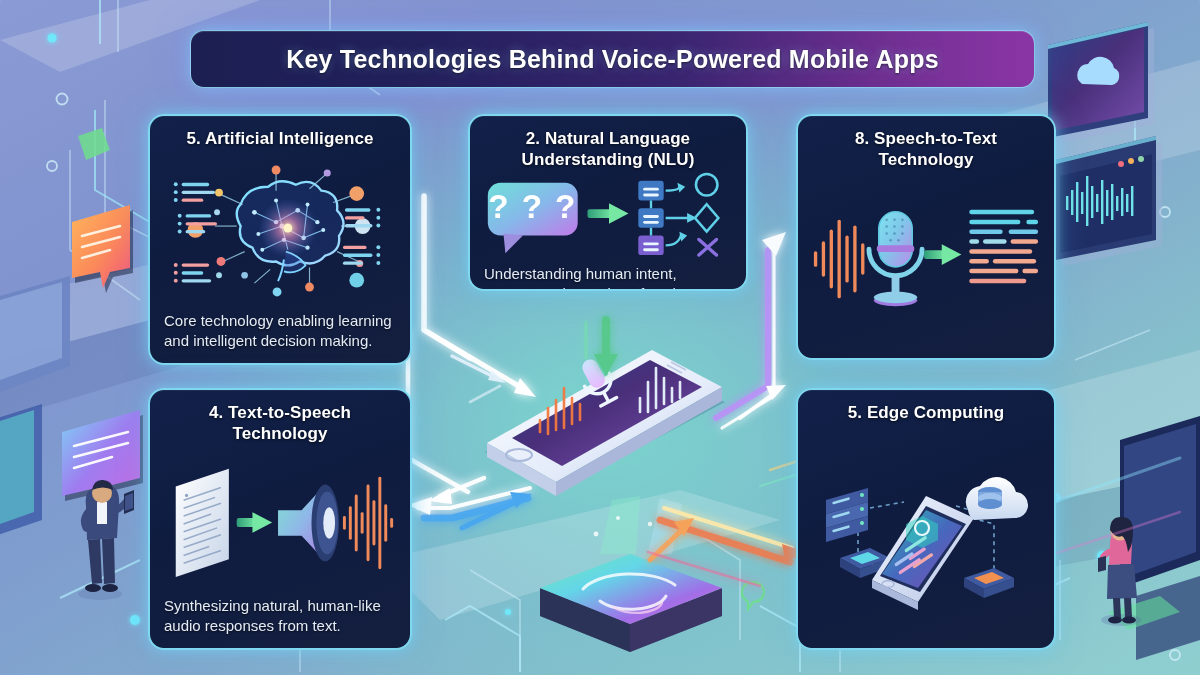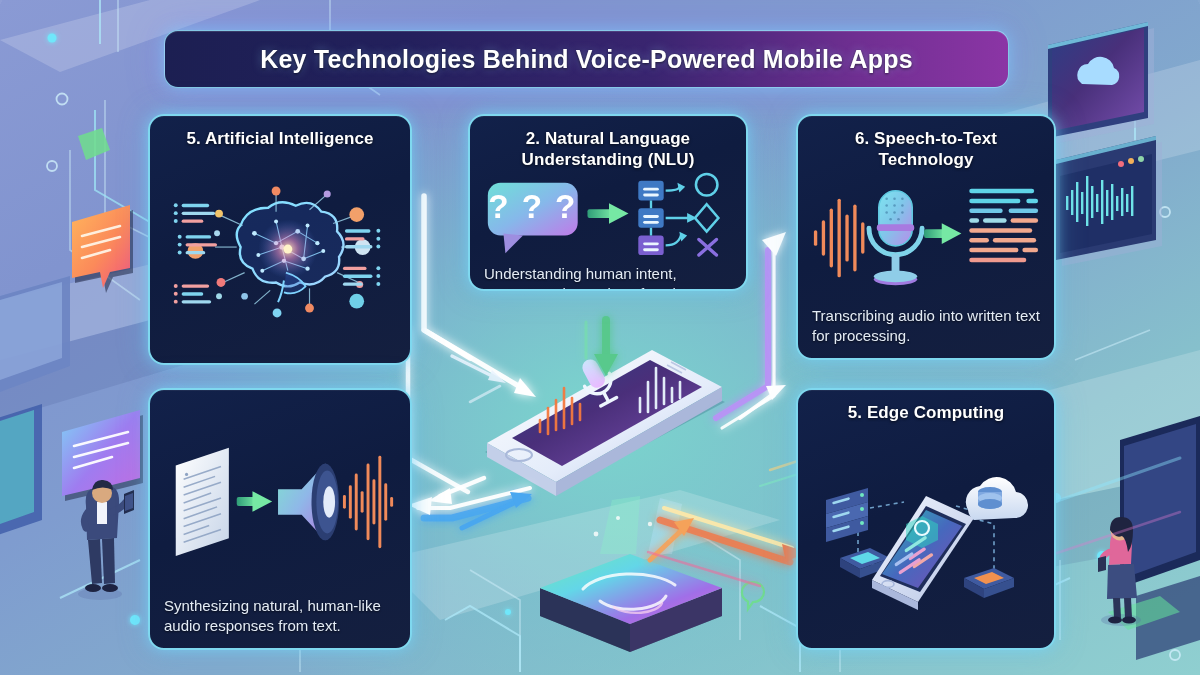--- a/index.html
+++ b/index.html
@@ -22,21 +22,21 @@
     position:absolute; inset:0;
     background:
       linear-gradient(115deg, rgba(255,255,255,0.07) 0 2px, transparent 2px 96px),
       linear-gradient(-115deg, rgba(255,255,255,0.05) 0 2px, transparent 2px 120px);
     opacity:.8;
   }
   .bg-svg { position:absolute; inset:0; }
 
   
   .title-bar {
-    position:absolute; left:164px; top:30px; width:845px; height:58px;
+    position:absolute; left:190px; top:30px; width:845px; height:58px;
     border-radius:14px;
     background:linear-gradient(90deg,#1c1f52 0%,#23205c 28%,#3a2570 58%,#6f2f91 82%,#8b35a5 100%);
     border:1.5px solid rgba(150,230,255,.85);
     box-shadow:0 0 16px rgba(120,220,255,.55), 0 0 36px rgba(140,120,255,.35), inset 0 1px 0 rgba(255,255,255,.12);
     display:flex; align-items:center; justify-content:center;
   }
   .title-bar .t {
     color:#fff; font-size:25px; font-weight:bold; letter-spacing:.2px;
     text-shadow:0 1px 3px rgba(0,0,0,.6), 0 0 10px rgba(150,220,255,.35);
     white-space:nowrap;
@@ -588,20 +588,21 @@
               <rect x="186" y="102" width="20" height="3.4" rx="1.7"></rect>
             </g>
           <g fill="#7fd4ef">
               <circle cx="222" cy="87.5" r="2"></circle>
               <circle cx="222" cy="95.5" r="2"></circle>
               <circle cx="222" cy="103.5" r="2"></circle>
             </g>
         </g>
       </svg>
     </div>
+    <div class="cap">Core technology enabling learning and intelligent decision making.</div>
   </div>
 
   <div class="card" id="card2">
     <div class="hd">2. Natural Language Understanding (NLU)</div>
     <div class="art">
       <svg viewBox="0 0 262 94" width="262" height="94">
         <defs>
           <linearGradient id="bub" x1="0" y1="0" x2="1" y2="1">
             <stop offset="0" stop-color="#6fe0d8"></stop>
               <stop offset="0.5" stop-color="#86b8ea"></stop>
@@ -652,21 +653,21 @@
             <path d="M224,70 L242,86"></path>
               <path d="M242,70 L224,86"></path>
           </g>
         </g>
       </svg>
     </div>
     <div class="cap">Understanding human intent, context, and meaning of spoken queries.</div>
   </div>
 
   <div class="card" id="card3">
-    <div class="hd">6. Speech-to-Text Technology</div>
+    <div class="hd">8. Speech-to-Text Technology</div>
     <div class="art">
       <svg viewBox="0 0 240 132" width="240" height="132">
         <defs>
           <linearGradient id="micG" x1="0" y1="0" x2="1" y2="1">
             <stop offset="0" stop-color="#7fe4f0"></stop>
               <stop offset="0.45" stop-color="#7fc8ea"></stop>
               <stop offset="1" stop-color="#b98cea"></stop>
           </linearGradient>
           <linearGradient id="grn3" x1="0" y1="0" x2="1" y2="0">
             <stop offset="0" stop-color="#2f9d78"></stop>
@@ -722,24 +723,24 @@
           <rect x="206" y="46" width="28" height="4.6" rx="2.3" fill="#f2a88e"></rect>
           <rect x="164" y="56" width="64" height="4.6" rx="2.3" fill="#f2a88e"></rect>
           <rect x="164" y="66" width="20" height="4.6" rx="2.3" fill="#f2a88e"></rect>
           <rect x="188" y="66" width="44" height="4.6" rx="2.3" fill="#f2a88e"></rect>
           <rect x="164" y="76" width="50" height="4.6" rx="2.3" fill="#f2a88e"></rect>
           <rect x="218" y="76" width="16" height="4.6" rx="2.3" fill="#f2a88e"></rect>
           <rect x="164" y="86" width="58" height="4.6" rx="2.3" fill="#f09a8e"></rect>
         </g>
       </svg>
     </div>
-    <div class="cap">Transcribing audio into written text for processing.</div>
   </div>
 
   <div class="card" id="card4">
+    <div class="hd">4. Text-to-Speech Technology</div>
     <div class="art">
       <svg viewBox="0 0 244 132" width="244" height="132">
         <defs>
           <linearGradient id="pg" x1="0" y1="0" x2="1" y2="1">
             <stop offset="0" stop-color="#ffffff"></stop>
               <stop offset="1" stop-color="#c6d4e8"></stop>
           </linearGradient>
           <linearGradient id="spk" x1="0" y1="0" x2="1" y2="1">
             <stop offset="0" stop-color="#7fe0d0"></stop>
               <stop offset="0.5" stop-color="#8fb8e8"></stop>

